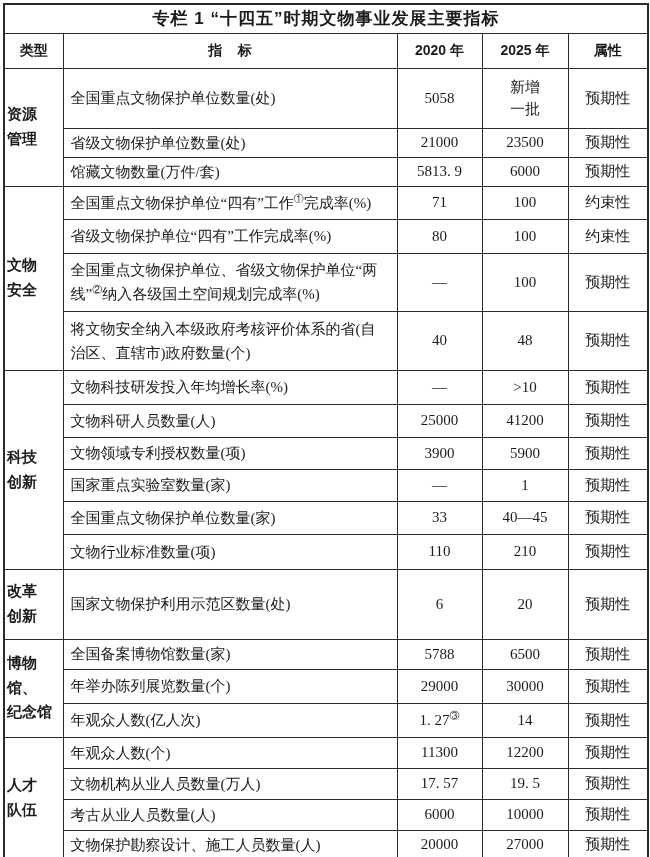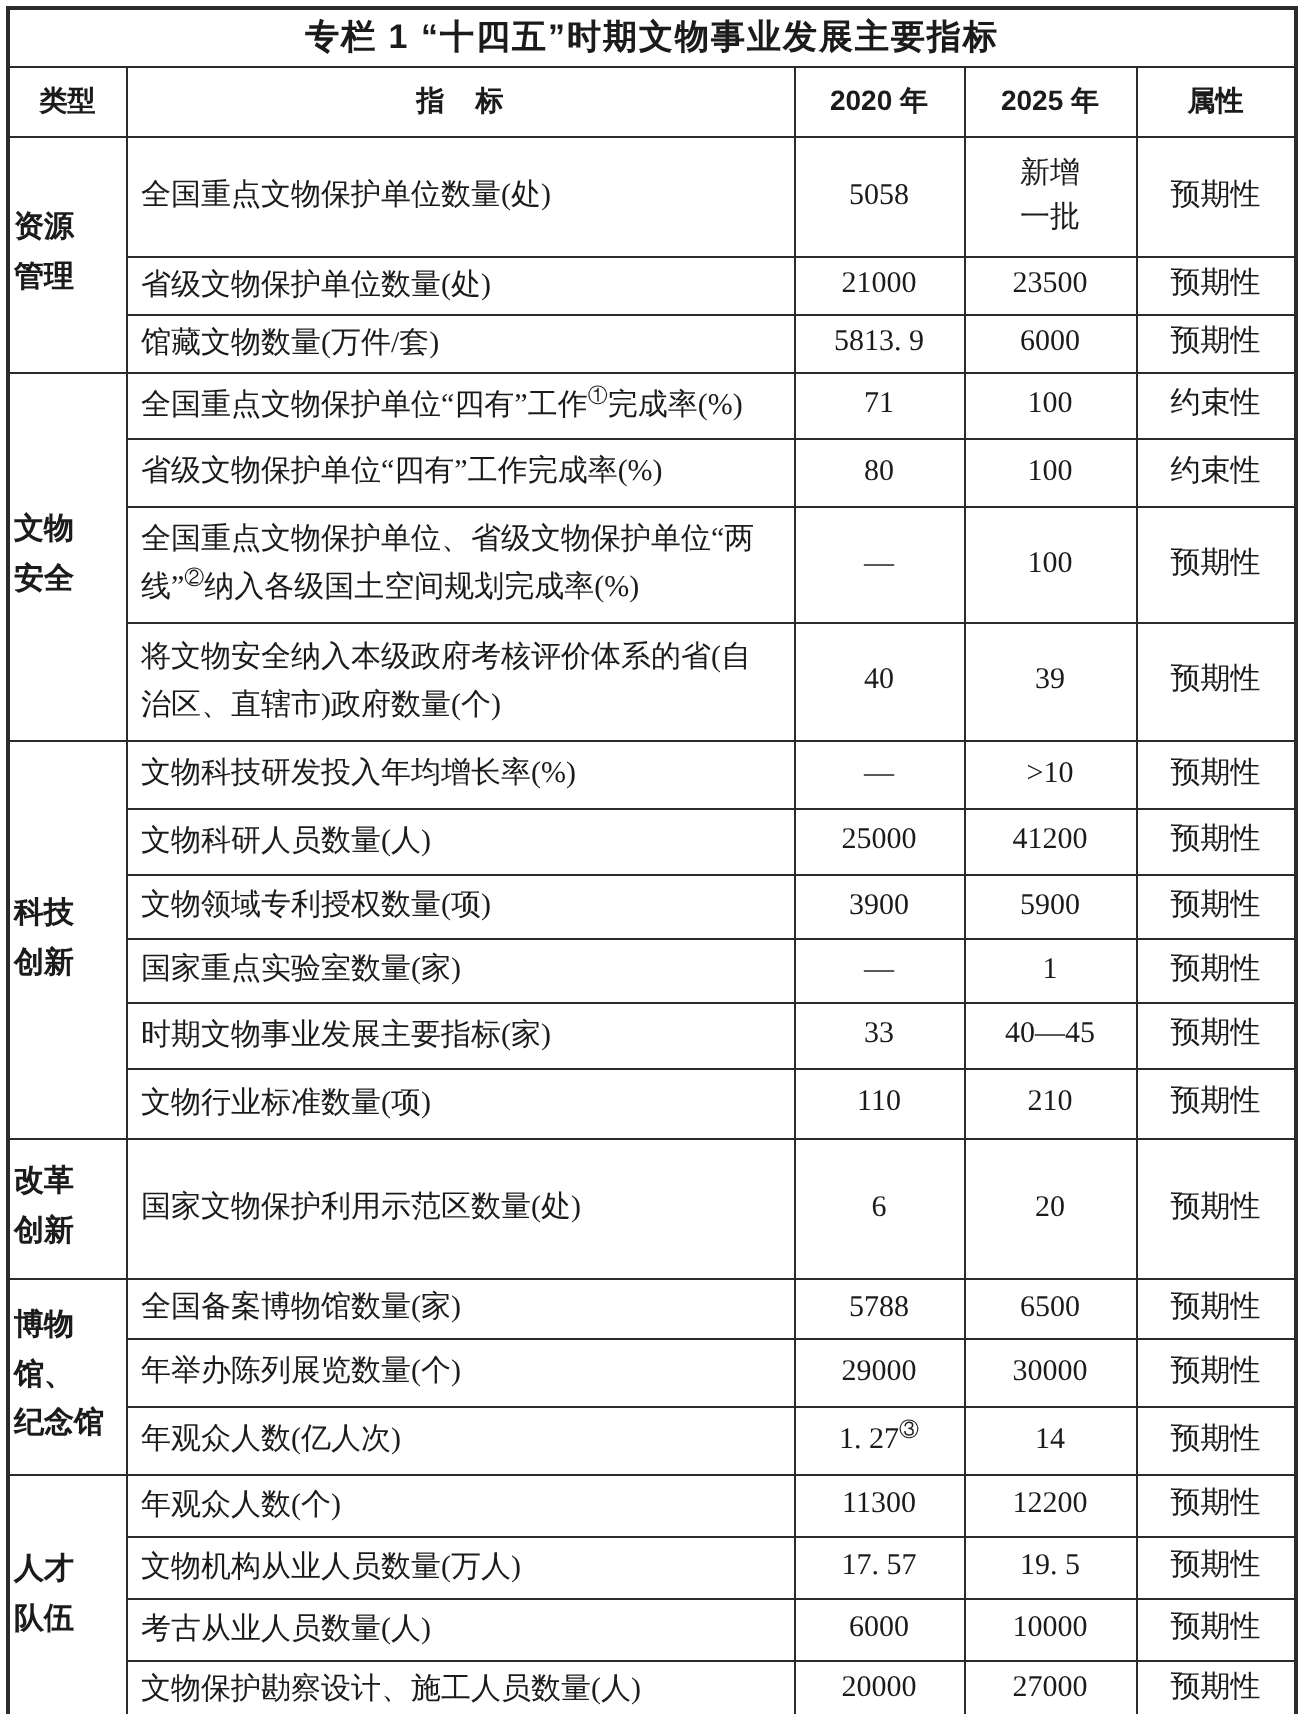--- a/index.html
+++ b/index.html
@@ -135,21 +135,21 @@
   </tr>
   <tr style="height:58px">
     <td class="ind"><span>全国重点文物保护单位、省级文物保护单位“两线”</span><sup class="fnote">②</sup><span>纳入各级国土空间规划完成率(%)</span></td>
     <td class="val">—</td>
     <td class="val">100</td>
     <td class="val">预期性</td>
   </tr>
   <tr style="height:59px">
     <td class="ind">将文物安全纳入本级政府考核评价体系的省(自治区、直辖市)政府数量(个)</td>
     <td class="val">40</td>
-    <td class="val">39</td>
+    <td class="val">48</td>
     <td class="val">预期性</td>
   </tr>
 
   <tr style="height:34px">
     <td class="type" rowspan="6">科技
 创新</td>
     <td class="ind">文物科技研发投入年均增长率(%)</td>
     <td class="val">—</td>
     <td class="val">&gt;10</td>
     <td class="val">预期性</td>
@@ -166,21 +166,21 @@
     <td class="val">5900</td>
     <td class="val">预期性</td>
   </tr>
   <tr style="height:32px">
     <td class="ind">国家重点实验室数量(家)</td>
     <td class="val">—</td>
     <td class="val">1</td>
     <td class="val">预期性</td>
   </tr>
   <tr style="height:33px">
-    <td class="ind">时期文物事业发展主要指标(家)</td>
+    <td class="ind">全国重点文物保护单位数量(家)</td>
     <td class="val">33</td>
     <td class="val">40—45</td>
     <td class="val">预期性</td>
   </tr>
   <tr style="height:35px">
     <td class="ind">文物行业标准数量(项)</td>
     <td class="val">110</td>
     <td class="val">210</td>
     <td class="val">预期性</td>
   </tr>

